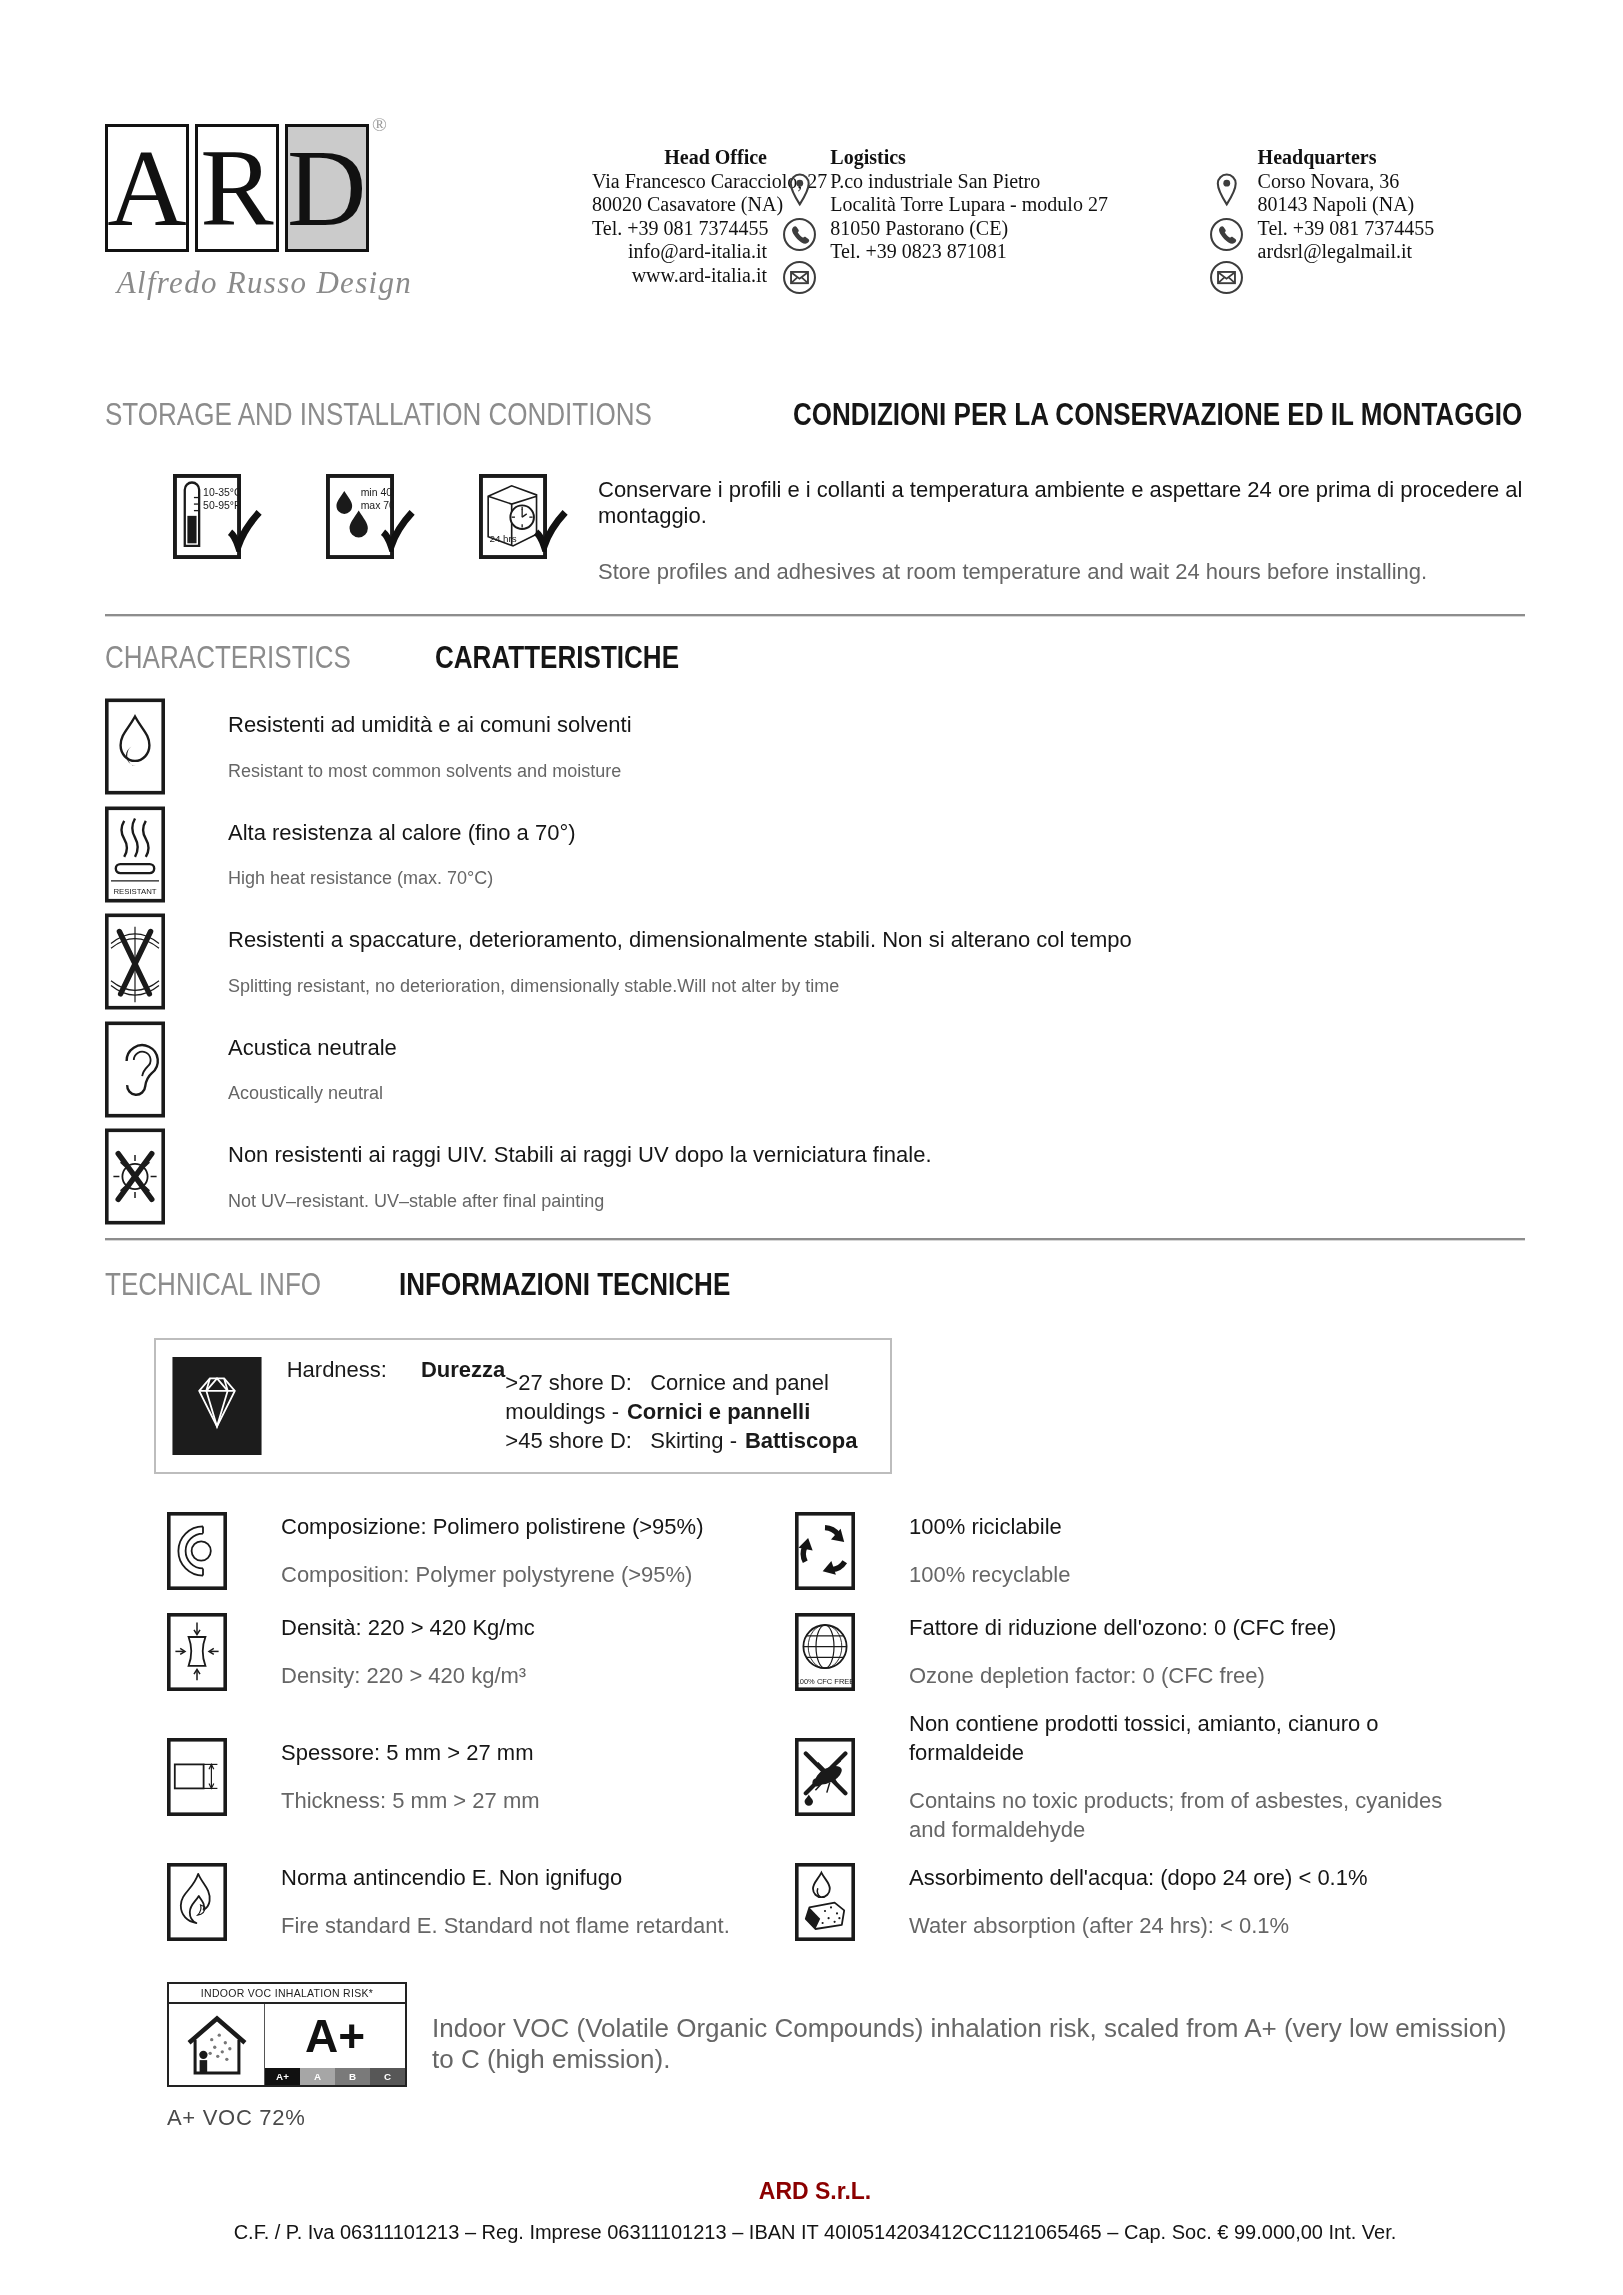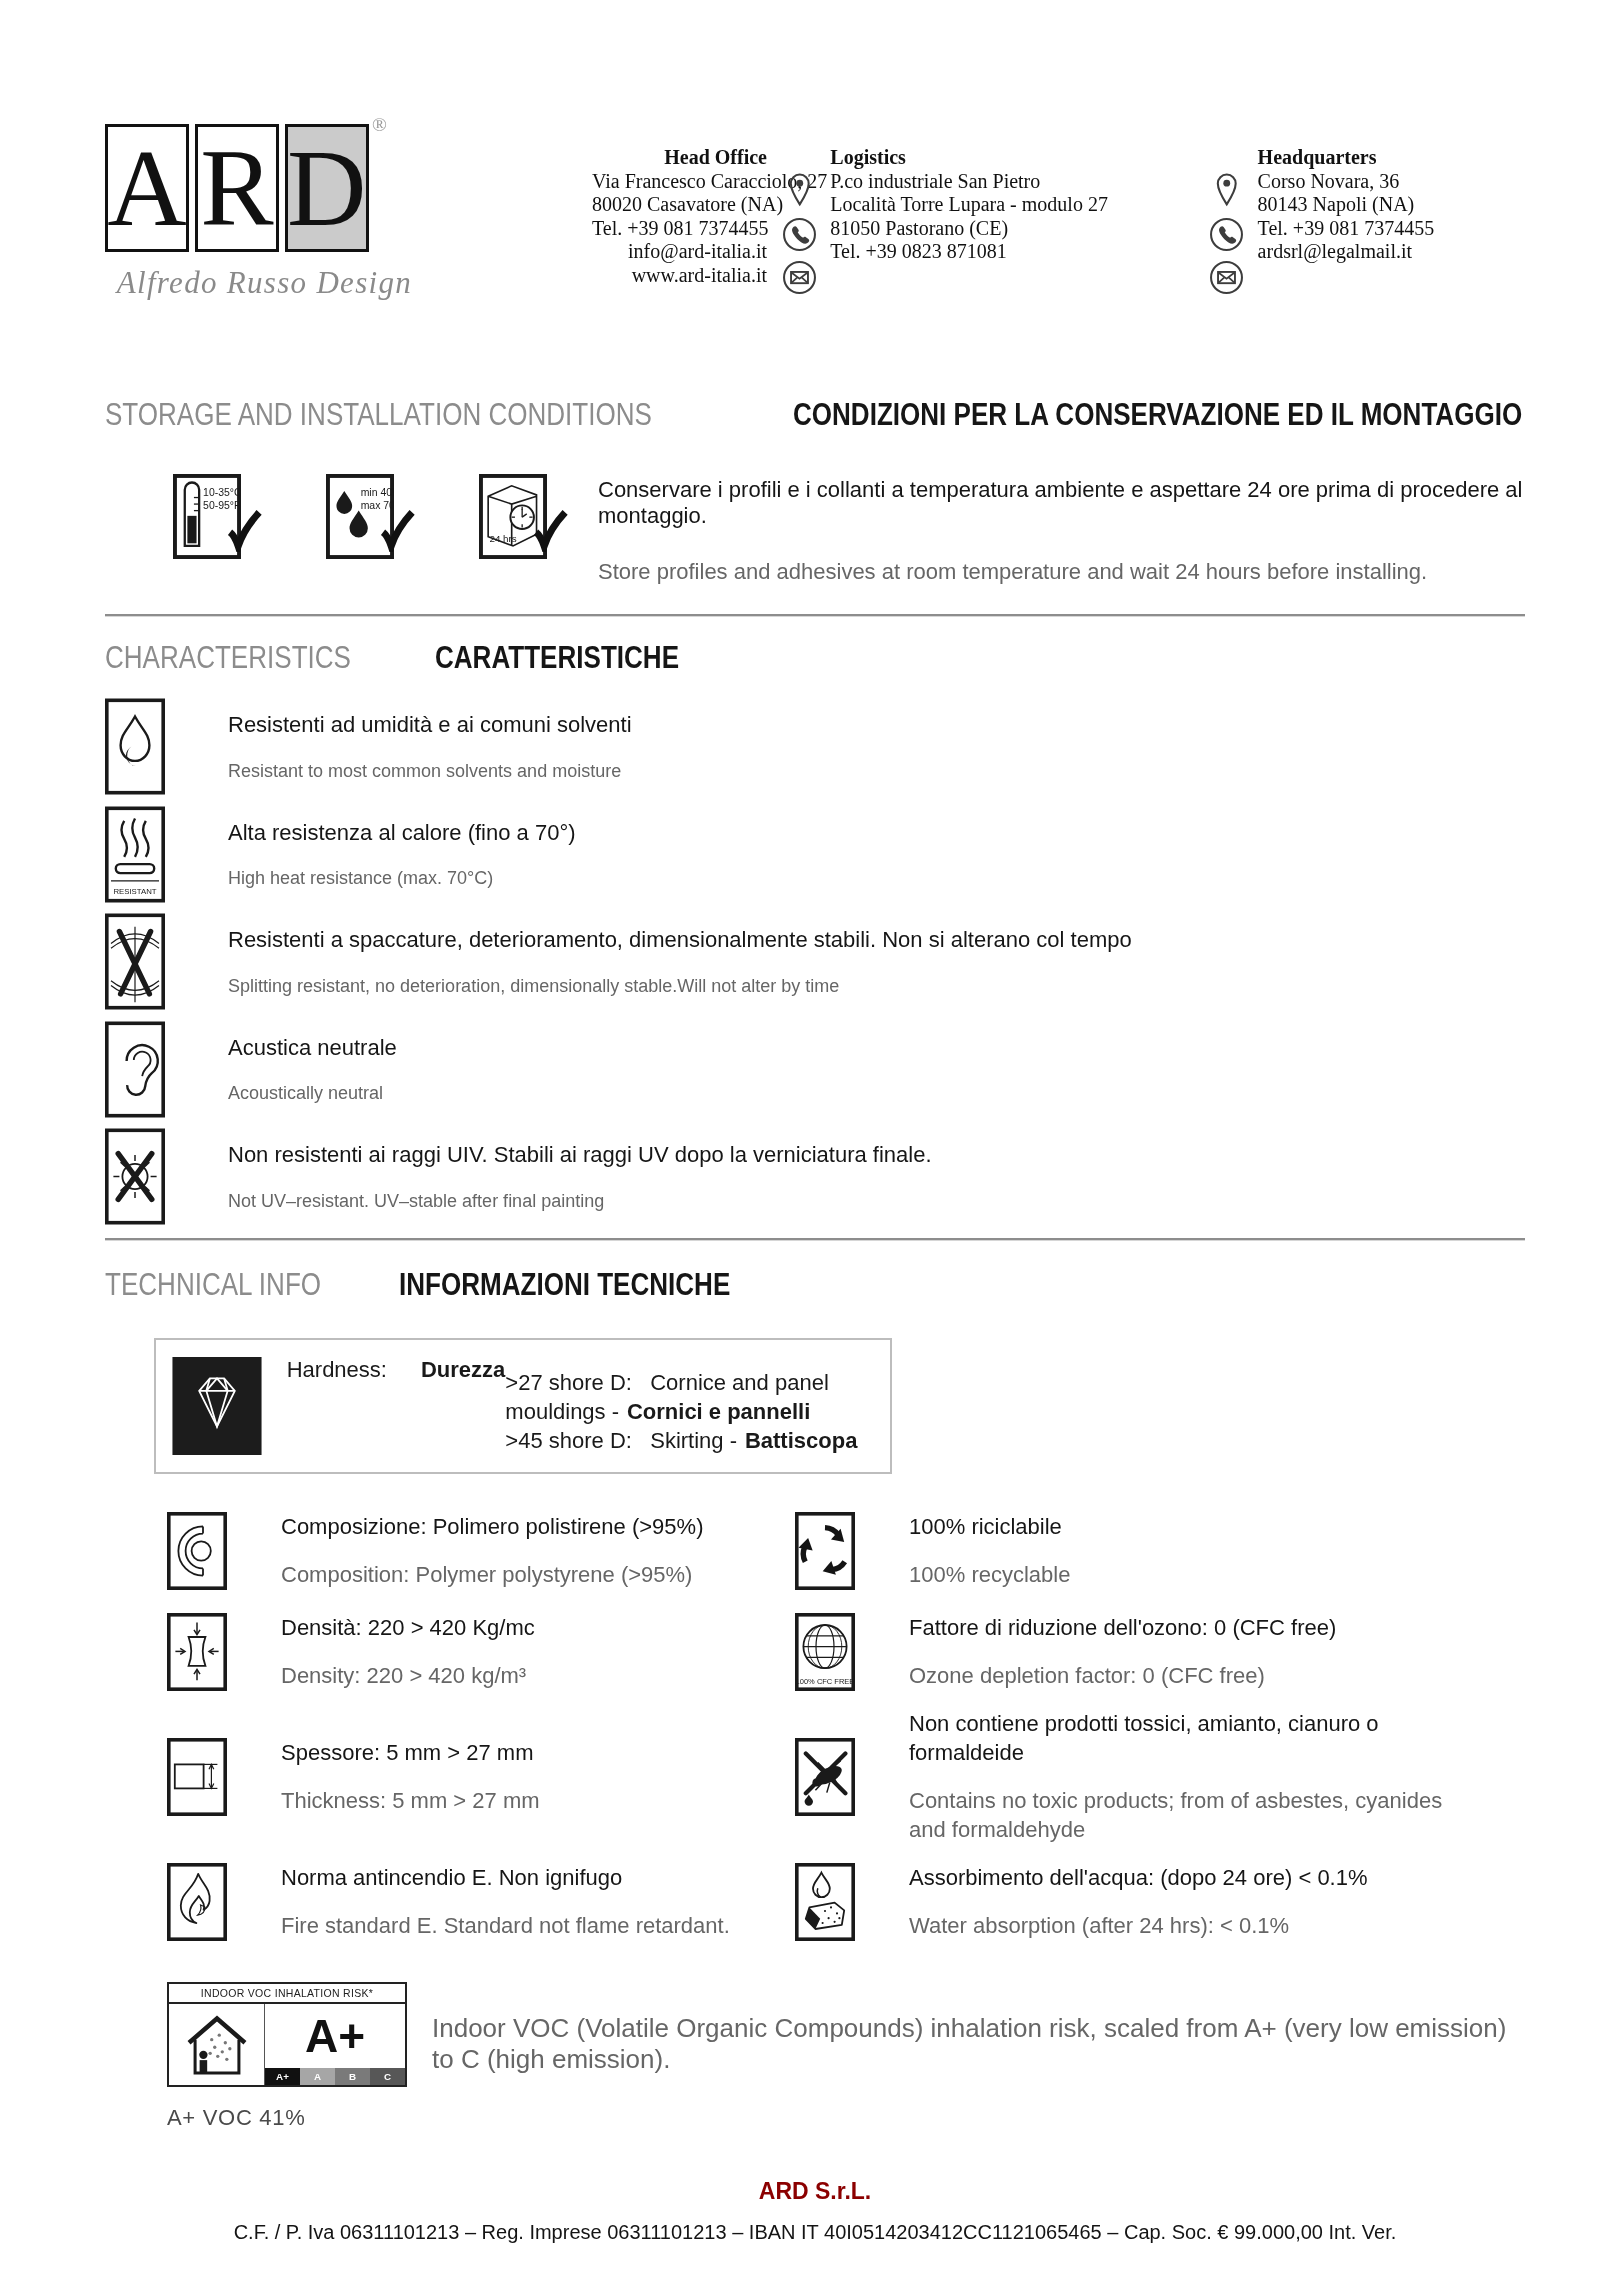--- a/index.html
+++ b/index.html
@@ -575,21 +575,21 @@
             <span class="s0">A+</span>
             <span class="s1">A</span>
             <span class="s2">B</span>
             <span class="s3">C</span>
           </div>
         </div>
       </div>
     </div>
     <div class="voc-desc">Indoor VOC (Volatile Organic Compounds) inhalation risk, scaled from A+ (very low emission) to C (high emission).</div>
   </div>
-  <div class="voc-result">A+  VOC 41%</div>
+  <div class="voc-result">A+  VOC 72%</div>
 
   <div class="footer">
     <div class="f-company">ARD S.r.L.</div>
     <div class="f-reg">C.F. / P. Iva 06311101213 – Reg. Imprese 06311101213 – IBAN IT 40I0514203412CC1121065465 – Cap. Soc. € 99.000,00 Int. Ver.</div>
   </div>
 
 </div>
 
 
 </body></html>

